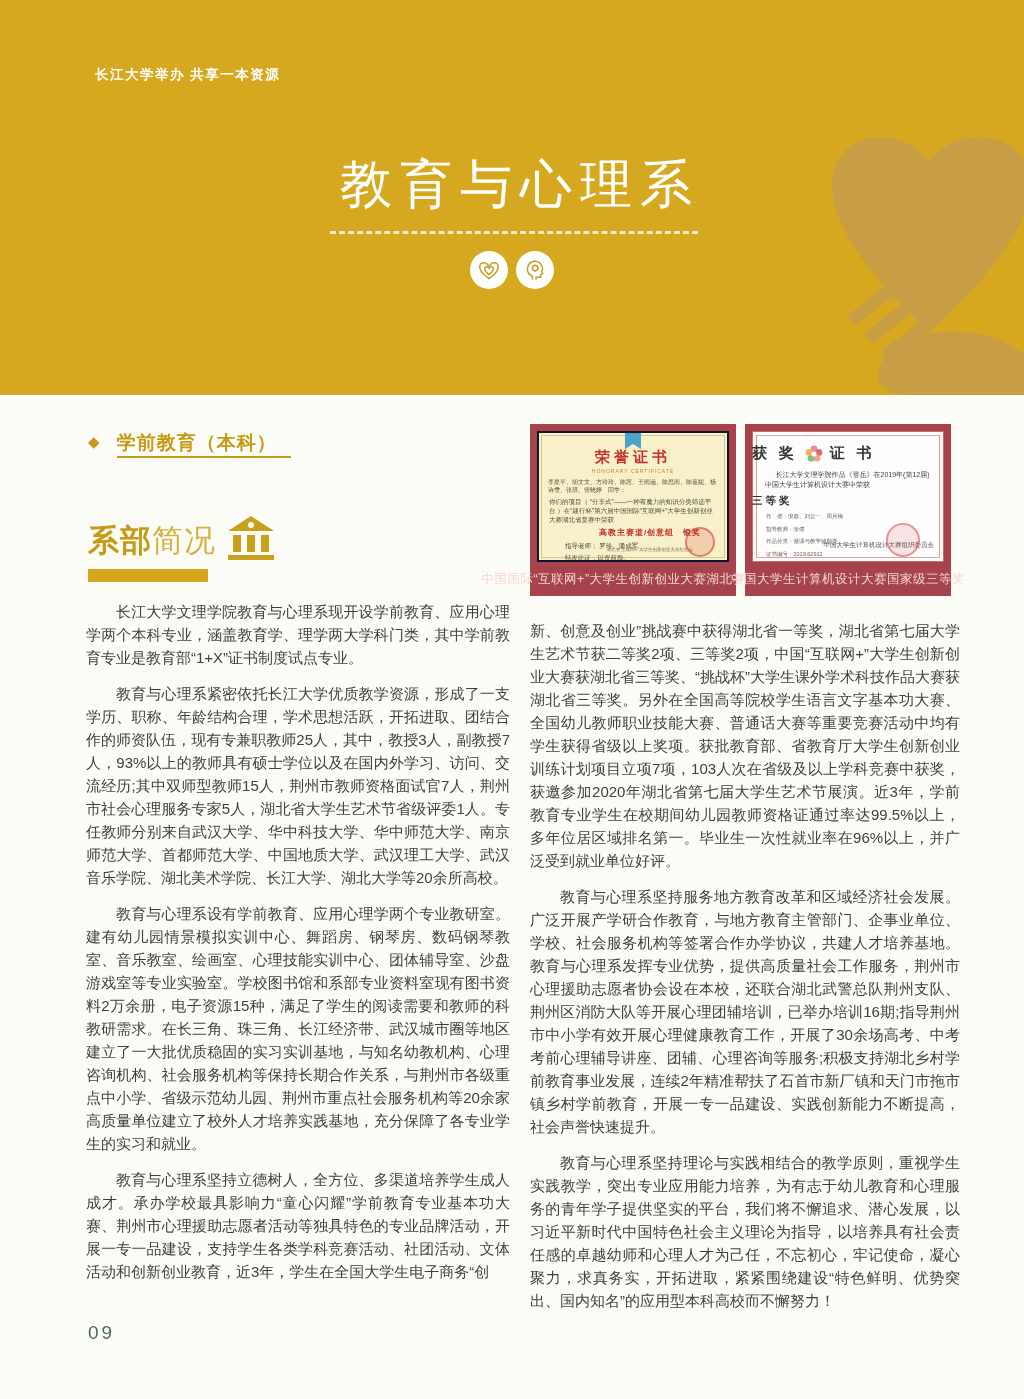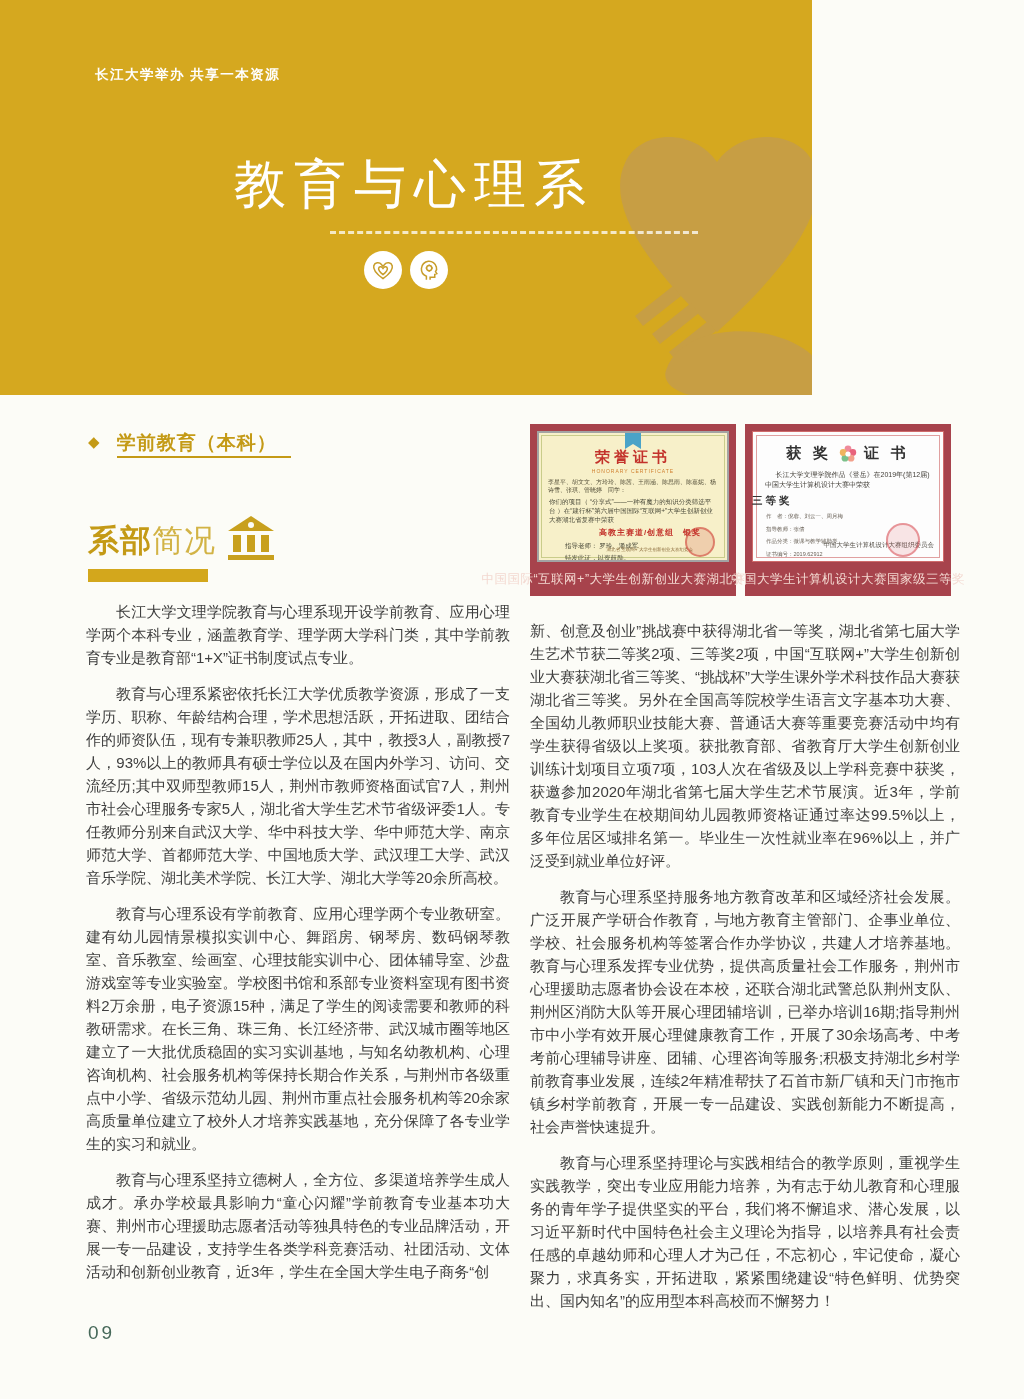--- a/index.html
+++ b/index.html
@@ -1,21 +1,21 @@
 <!DOCTYPE html>
 <html><head>
 <meta charset="utf-8">
 <style>
   * { margin:0; padding:0; box-sizing:border-box; }
   html,body { background:#e8e8e4; }
   body { font-family:"Liberation Sans","DejaVu Sans",sans-serif; }
   .page { position:relative; width:1024px; height:1399px; background:#fcfcf7; overflow:hidden; margin:0 auto; }
 
   
-  .banner { position:absolute; top:0; left:0; width:812px; height:395px; background:#d5a81f; overflow:hidden; }
+  .banner { position:absolute; top:0; left:0; width:1024px; height:395px; background:#d5a81f; overflow:hidden; }
   .tagline { position:absolute; left:95px; top:66px; color:#ffffff; font-size:13.5px; font-weight:bold; letter-spacing:1.5px; }
   .dept-title { position:absolute; top:150px; left:8px; width:100%; text-align:center; color:#ffffff; font-size:52px; font-weight:500; letter-spacing:8px; }
   .dash-line { position:absolute; top:231px; left:330px; width:368px; border-top:3px dashed rgba(255,255,255,0.75); }
   .title-icons { position:absolute; top:251px; left:0; width:100%; display:flex; justify-content:center; gap:8px; }
   .title-icon { width:38px; height:38px; background:#ffffff; border-radius:50%; display:flex; align-items:center; justify-content:center; }
   .title-icon svg { width:26px; height:26px; stroke:#c79d2a; fill:none; stroke-width:1.4; }
   .heart-graphic { position:absolute; right:0; top:100px; width:235px; height:295px; }
   .heart-graphic path, .heart-graphic polygon { fill:#c79e44; }
 
   
@@ -37,37 +37,37 @@
   .col-right { position:absolute; left:530px; top:424px; width:430px; }
   .body-p { font-size:15px; line-height:23px; text-align:justify; color:#3e3e3e; margin:0 0 13px 0; text-indent:2em; }
   .no-indent { text-indent:0; }
 
   .page-num { position:absolute; left:88px; top:1322px; font-size:19px; color:#47695a; letter-spacing:3px; }
 
   
   .certs { display:flex; gap:9px; margin-bottom:23px; }
   .cert-fig { width:206px; height:172px; background:#a7434c; padding:7px 7px 0 7px; }
   .cert-inner { height:131px; position:relative; overflow:hidden; }
-  .cert1-inner { background:#f7f0c9; border:2px solid #a3a3a3; box-shadow:inset 0 0 0 2px #f7f0c9, inset 0 0 0 3px #c9cc8a; }
+  .cert1-inner { background:#f7f0c9; border:2px solid #0f172a; box-shadow:inset 0 0 0 2px #f7f0c9, inset 0 0 0 3px #c9cc8a; }
   .cert2-inner { background:#fdfdfd; box-shadow:inset 0 0 0 1px #cf6b6b, inset 0 0 0 4px #fdfdfd, inset 0 0 0 5px #e0a0a0; }
   .cert-caption { height:34px; display:flex; align-items:center; justify-content:center; color:#f3d8d0; font-size:12.5px; letter-spacing:0.5px; white-space:nowrap; }
 
   .ribbon { position:absolute; top:-2px; left:50%; margin-left:-8px; width:16px; height:18px; background:#4aa3c8; clip-path:polygon(0 0,100% 0,100% 100%,50% 72%,0 100%); }
   .c1-title { margin-top:15px; text-align:center; color:#c3322b; font-weight:bold; font-size:15px; letter-spacing:4px; font-family:"Liberation Serif","DejaVu Serif",serif; }
   .c1-sub { text-align:center; font-size:5px; color:#d08030; margin-top:1px; letter-spacing:1px; }
   .c1-names { margin:4px 9px 0; font-size:6px; color:#55503a; line-height:8px; }
   .c1-body { margin:3px 10px 0; font-size:6.5px; color:#4a4a3a; line-height:9px; }
   .c1-award { text-align:center; color:#c3322b; font-size:8px; font-weight:bold; margin-top:3px; letter-spacing:1px;padding-left:34px; }
   .c1-foot { margin:3px 0 0 26px; font-size:6.5px; color:#4a4a3a; line-height:9px; }
   .c1-org { position:absolute; right:34px; bottom:8px; font-size:4.5px; color:#8a6a3a; }
   .seal { position:absolute; border-radius:50%; }
   .c1-seal { right:12px; bottom:3px; width:30px; height:30px; border:2px solid rgba(205,60,50,.55); background:rgba(205,60,50,.18); }
   .c2-seal { right:24px; bottom:5px; width:34px; height:34px; border:2px solid rgba(210,50,60,.45); background:rgba(210,50,60,.12); }
 
-  .c2-title-row { display:flex; justify-content:center; align-items:center; gap:7px; margin-top:13px; }
+  .c2-title-row { display:flex; align-items:center; gap:7px; margin-top:13px; }
   .c2-title { font-size:15px; font-weight:bold; color:#333333; letter-spacing:4px; font-family:"Liberation Serif","DejaVu Serif",serif; }
   .c2-body { margin:7px 13px 0; font-size:7px; color:#44403a; line-height:10px; text-align:left; text-indent:1.5em; }
   .c2-award { font-size:10.5px; color:#333333; margin-top:4px; letter-spacing:3px; font-weight:bold; }
   .c2-details { margin:5px 0 0 14px; font-size:5.5px; color:#6a6258; line-height:7.5px; }
   .c2-issuer { position:absolute; right:10px; bottom:12px; font-size:6.5px; color:#555048; text-align:right; }
 </style>
 </head>
 <body>
 
 <div class="page">

